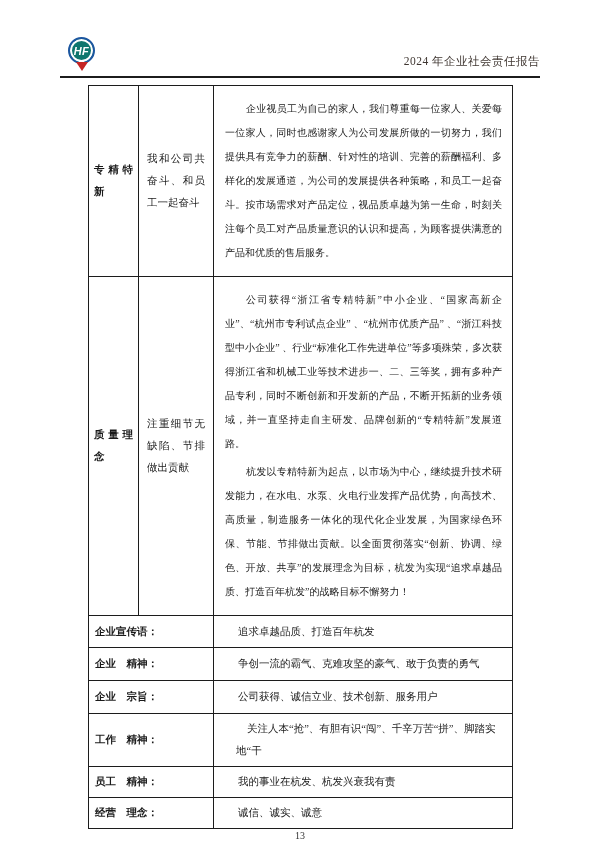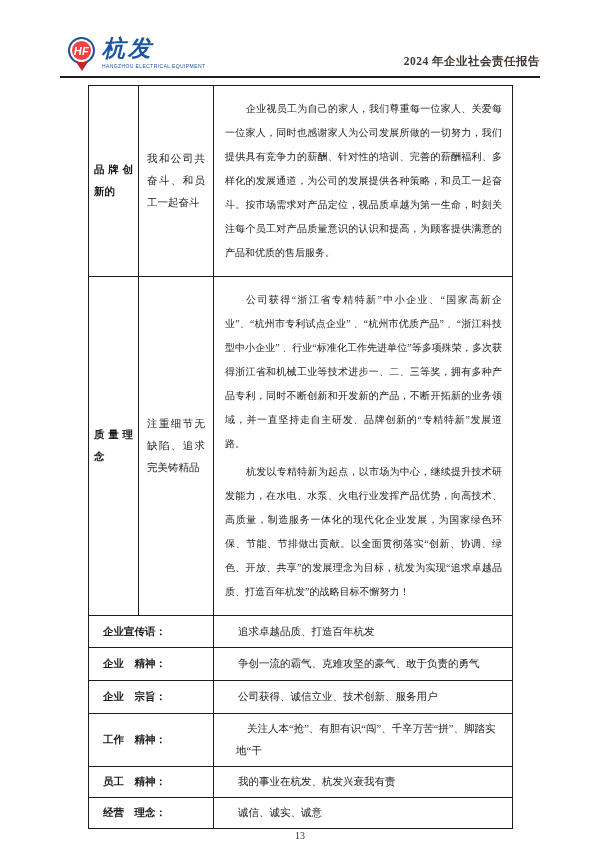--- a/index.html
+++ b/index.html
@@ -13,21 +13,21 @@
 
   
   .hdr {
     position: absolute; top: 0; left: 60px; right: 60px; height: 78px;
     border-bottom: 2.5px solid #1c1c1c;
   }
   .logo { position: absolute; left: 8px; top: 37px; display: flex; align-items: flex-start; gap: 7px; }
   .logo-mark { position: relative; width: 27px; height: 27px; flex: 0 0 auto; }
   .logo-circle {
     width: 27px; height: 27px; border-radius: 50%;
-    background: #ef4444; border: 2px solid #1c56a0;
+    background: #0f766e; border: 2px solid #1c56a0;
     box-shadow: inset 0 0 0 2px #ffffff;
     display: flex; align-items: center; justify-content: center;
   }
   .logo-hf {
     color: #fff; font-weight: bold; font-style: italic; font-size: 11px;
     font-family: "Liberation Sans", sans-serif; letter-spacing: 0.5px;
   }
   .logo-tri {
     position: absolute; left: 50%; bottom: -7px; transform: translateX(-50%);
     width: 0; height: 0;
@@ -38,21 +38,21 @@
   .logo-brand {
     font-size: 23px; line-height: 24px; font-weight: bold; font-style: italic;
     color: #1c56a0; letter-spacing: 3px;
   }
   .logo-tagline {
     font-size: 5px; line-height: 6px; color: #1c56a0; letter-spacing: 0.4px;
     font-family: "Liberation Sans", sans-serif; margin-top: 2px; white-space: nowrap;
   }
   .report-title {
     position: absolute; right: 0; bottom: 7px;
-    font-size: 11.5px; font-weight: bold; color: #3f3631; letter-spacing: 0.5px;
+    font-size: 11.5px; font-weight: normal; color: #3f3631; letter-spacing: 0.5px;
   }
 
   
   table.culture {
     position: absolute; left: 88px; top: 85px; width: 424px;
     border-collapse: collapse; table-layout: fixed;
   }
   col.c1 { width: 50px; } col.c2 { width: 75px; } col.c3 { width: 299px; }
   td { border: 1px solid #1c1c1c; vertical-align: middle; }
 
@@ -62,21 +62,21 @@
   }
   td.motto {
     font-size: 10.5px; line-height: 22px; padding: 4px 8px; text-align: justify;
   }
   td.bodycell { padding: 7px 6px 7px 7px; vertical-align: top; }
   td.bodycell p {
     margin: 4px; font-size: 10px; line-height: 24px;
     text-align: justify; text-indent: 21px;
   }
   td.lbl2 {
-    font-weight: bold; font-size: 10.5px; line-height: 20px; padding: 4px 4px 4px 14px;
+    font-weight: bold; font-size: 10.5px; line-height: 20px; padding: 4px 4px 4px 6px;
     white-space: nowrap;
   }
   td.val {
     font-size: 10.5px; line-height: 22px; padding: 4px 8px 4px 24px;
   }
   td.val.wrap2 { padding-left: 22px; text-indent: 11px; }
   tr.h160 { height: 160px; } tr.h288 { height: 288px; }
   tr.h32 { height: 32px; } tr.h33 { height: 33px; } tr.h50 { height: 50px; }
   tr.h24 { height: 24px; } tr.h25 { height: 25px; } tr.h29 { height: 29px; }
 
@@ -92,45 +92,41 @@
 <div class="page">
 
   <div class="hdr">
     <div class="logo">
       <div class="logo-mark">
         <div class="logo-circle">
           <span class="logo-hf">HF</span>
         </div>
         <div class="logo-tri"></div>
       </div>
-      <div class="logo-text">
-        <div class="logo-brand">杭发</div>
-        <div class="logo-tagline">HANGZHOU ELECTRICAL EQUIPMENT</div>
-      </div>
     </div>
     <div class="report-title">2024 年企业社会责任报告</div>
   </div>
 
   <table class="culture">
     <colgroup>
         <col class="c1">
         <col class="c2">
         <col class="c3">
       </colgroup>
     <tbody>
       <tr class="h160">
-        <td class="lbl">品牌创新的</td>
+        <td class="lbl">专精特新</td>
         <td class="motto">我和公司共奋斗、和员工一起奋斗</td>
         <td class="bodycell">
           <p>企业视员工为自己的家人，我们尊重每一位家人、关爱每一位家人，同时也感谢家人为公司发展所做的一切努力，我们提供具有竞争力的薪酬、针对性的培训、完善的薪酬福利、多样化的发展通道，为公司的发展提供各种策略，和员工一起奋斗。按市场需求对产品定位，视品质卓越为第一生命，时刻关注每个员工对产品质量意识的认识和提高，为顾客提供满意的产品和优质的售后服务。</p>
         </td>
       </tr>
       <tr class="h288">
         <td class="lbl">质量理念</td>
-        <td class="motto">注重细节无缺陷、追求完美铸精品</td>
+        <td class="motto">注重细节无缺陷、节排做出贡献</td>
         <td class="bodycell">
           <p>公司获得“浙江省专精特新”中小企业、“国家高新企业”、“杭州市专利试点企业” 、“杭州市优质产品” 、“浙江科技型中小企业” 、行业“标准化工作先进单位”等多项殊荣，多次获得浙江省和机械工业等技术进步一、二、三等奖，拥有多种产品专利，同时不断创新和开发新的产品，不断开拓新的业务领域，并一直坚持走自主研发、品牌创新的“专精特新”发展道路。</p>
           <p>杭发以专精特新为起点，以市场为中心，继续提升技术研发能力，在水电、水泵、火电行业发挥产品优势，向高技术、高质量，制造服务一体化的现代化企业发展，为国家绿色环保、节能、节排做出贡献。以全面贯彻落实“创新、协调、绿色、开放、共享”的发展理念为目标，杭发为实现“追求卓越品质、打造百年杭发”的战略目标不懈努力！</p>
         </td>
       </tr>
 
       <tr class="h32">
         <td class="lbl2" colspan="2">企业宣传语：</td>
         <td class="val">追求卓越品质、打造百年杭发</td>
       </tr>

